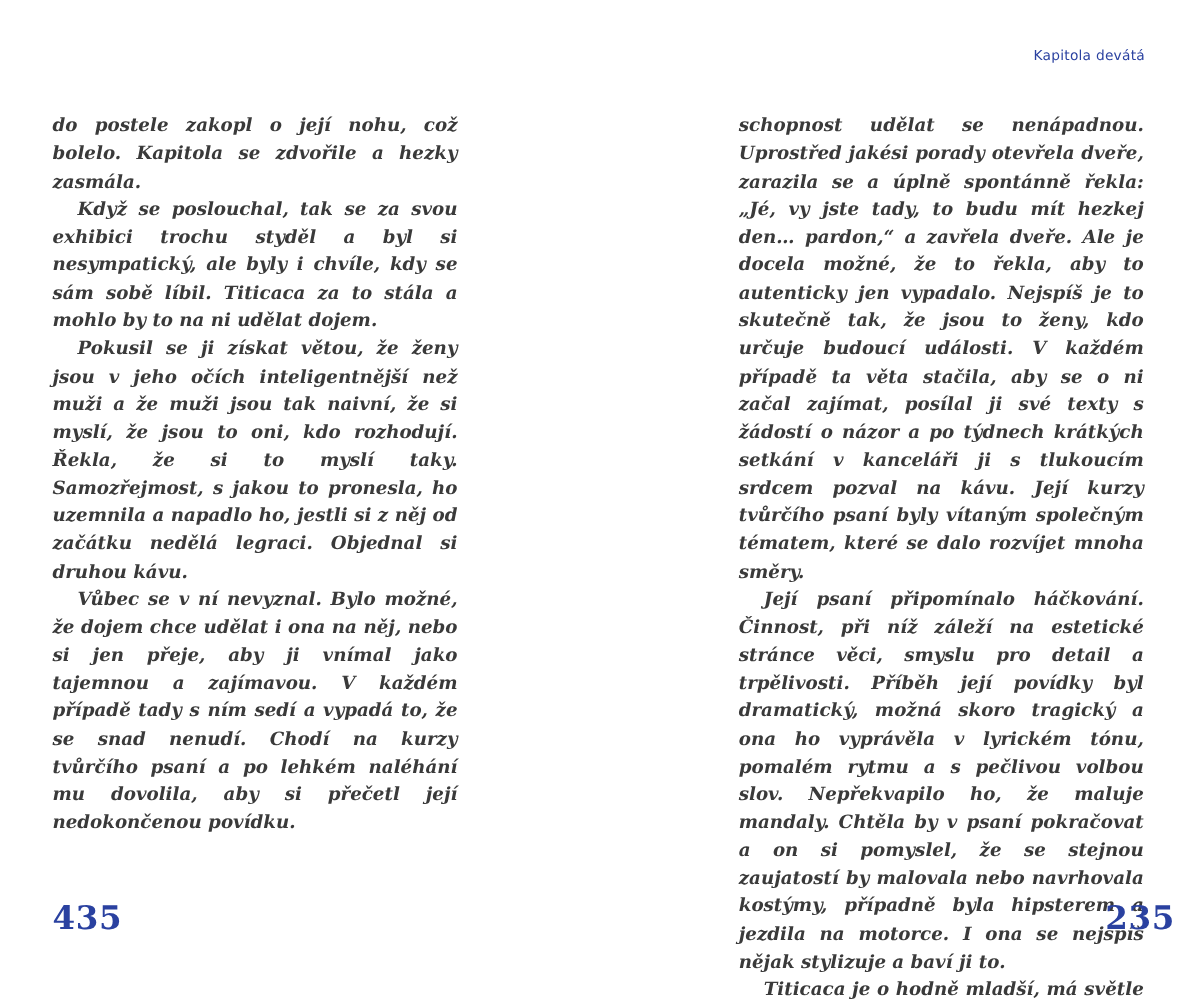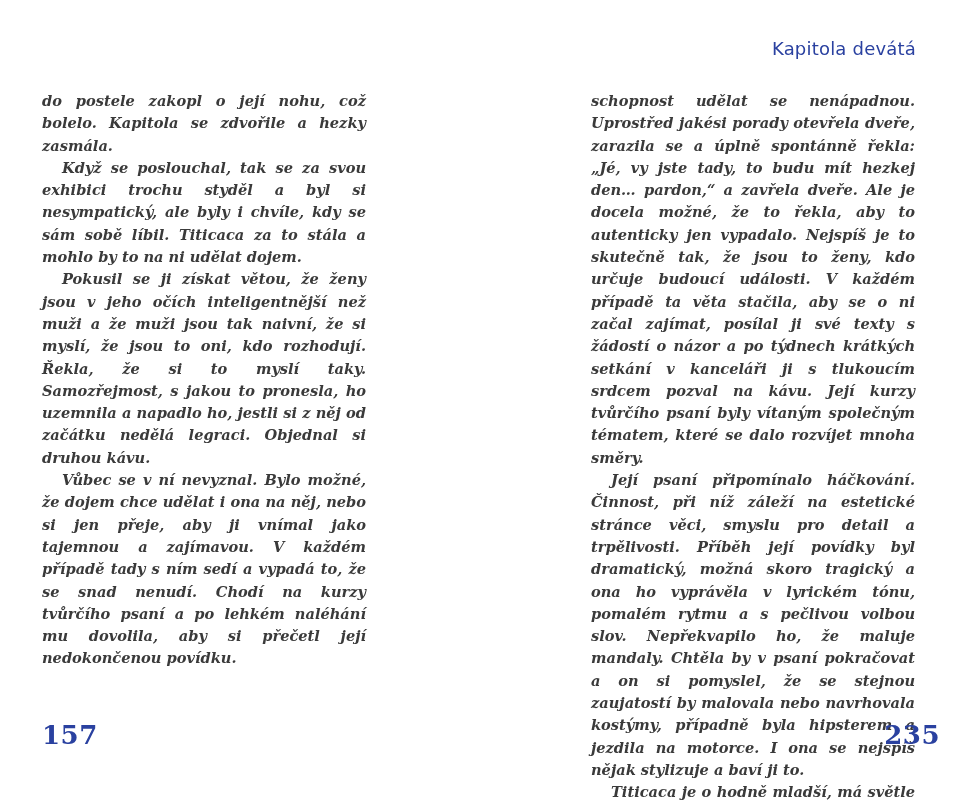--- a/index.html
+++ b/index.html
@@ -21,21 +21,21 @@
   }
 
   .chapter-header {
     position: absolute;
     top: 38px;
     left: 591px;
     width: 325px;
     text-align: right;
     color: var(--accent_blue, #2a41a0);
     font-family: "DejaVu Sans", sans-serif;
-    font-size: 18px;
+    font-size: 11px;
     font-weight: 400;
     letter-spacing: 0.2px;
   }
 
   .page-col {
     position: absolute;
     top: 90px;
     width: 324px;
   }
   .page-col.left  { left: 42px;  }
@@ -79,17 +79,17 @@
     <p class="para">Vůbec se v ní nevyznal. Bylo možné, že dojem chce udělat i ona na něj, nebo si jen přeje, aby ji vnímal jako tajemnou a zajímavou. V každém případě tady s ním sedí a vypadá to, že se snad nenudí. Chodí na kurzy tvůrčího psaní a po lehkém naléhání mu dovolila, aby si přečetl její nedokončenou povídku.</p>
 
   </div>
 
   <div class="page-col right">
     <p class="para no-indent">schopnost udělat se nenápadnou. Uprostřed jakési porady otevřela dveře, zarazila se a úplně spontánně řekla: „Jé, vy jste tady, to budu mít hezkej den… pardon,“ a zavřela dveře. Ale je docela možné, že to řekla, aby to autenticky jen vypadalo. Nejspíš je to skutečně tak, že jsou to ženy, kdo určuje budoucí události. V každém případě ta věta stačila, aby se o ni začal zajímat, posílal ji své texty s žádostí o názor a po týdnech krátkých setkání v kanceláři ji s tlukoucím srdcem pozval na kávu. Její kurzy tvůrčího psaní byly vítaným společným tématem, které se dalo rozvíjet mnoha směry.</p>
     <p class="para">Její psaní připomínalo háčkování. Činnost, při níž záleží na estetické stránce věci, smyslu pro detail a trpělivosti. Příběh její povídky byl dramatický, možná skoro tragický a ona ho vyprávěla v lyrickém tónu, pomalém rytmu a s pečlivou volbou slov. Nepřekvapilo ho, že maluje mandaly. Chtěla by v psaní pokračovat a on si pomyslel, že se stejnou zaujatostí by malovala nebo navrhovala kostýmy, případně byla hipsterem a jezdila na motorce. I ona se nejspíš nějak stylizuje a baví ji to.</p>
     <p class="para">Titicaca je o hodně mladší, má světle modré oči, hezká prsa s pihou a pleť, se kterou nesmí na slunce, protože by ošklivě zčervenala.</p>
   </div>
 
-  <div class="page-number left">157</div>
+  <div class="page-number left">435</div>
 
   <div class="page-number right">235</div>
 
 </div>
 
 </body></html>

